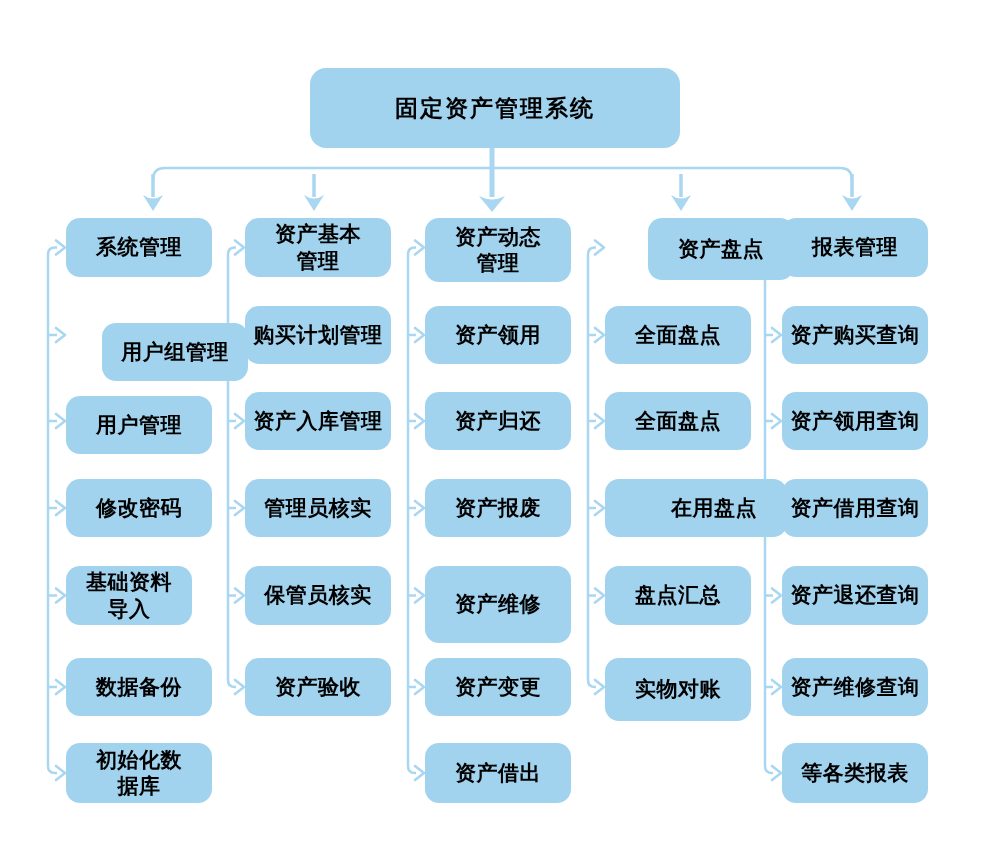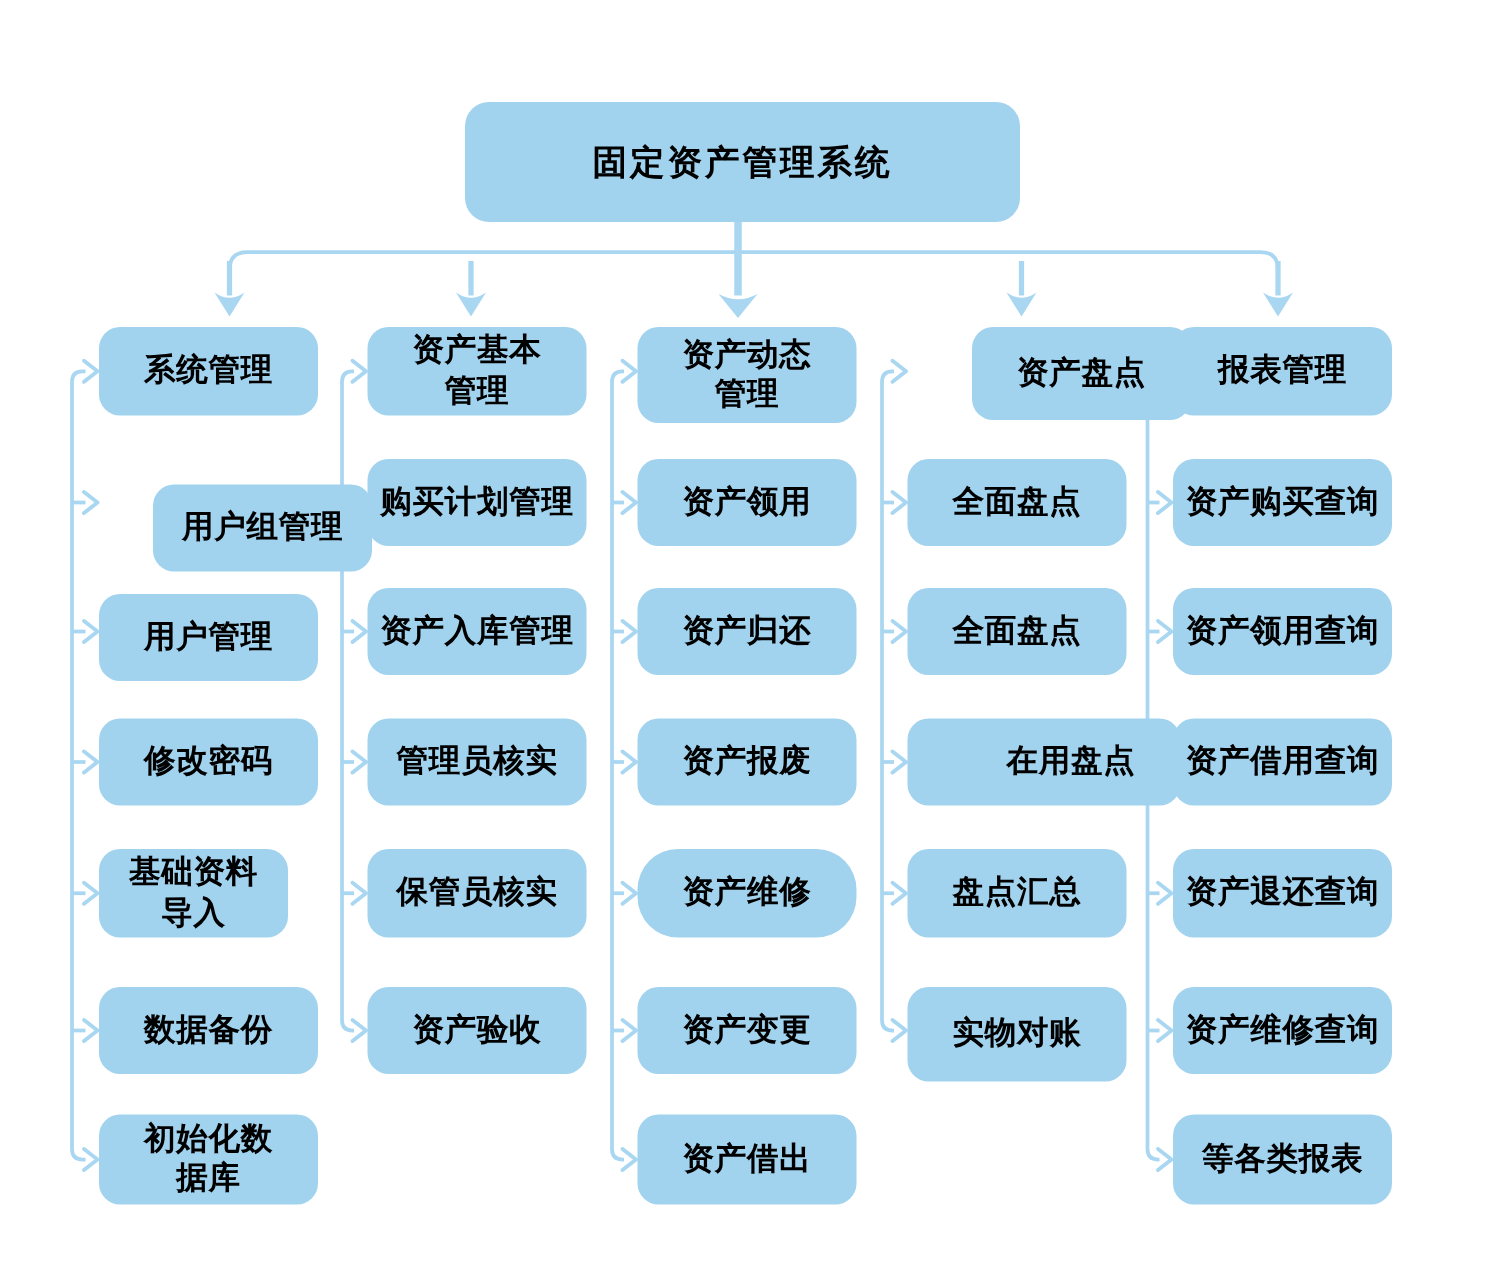--- a/index.html
+++ b/index.html
@@ -128,21 +128,21 @@
       <div class="box" style="left: 245px; top: 306px; width: 146px; height: 58px;">购买计划管理</div>
       <div class="box" style="left: 245px; top: 392px; width: 146px; height: 58px;">资产入库管理</div>
       <div class="box" style="left: 245px; top: 479px; width: 146px; height: 58px;">管理员核实</div>
       <div class="box" style="left: 245px; top: 566px; width: 146px; height: 59px;">保管员核实</div>
       <div class="box" style="left: 245px; top: 658px; width: 146px; height: 58px;">资产验收</div>
       <div class="box" style="left: 425px; top: 218px; width: 146px; height: 64px;">资产动态
 管理</div>
       <div class="box" style="left: 425px; top: 306px; width: 146px; height: 58px;">资产领用</div>
       <div class="box" style="left: 425px; top: 392px; width: 146px; height: 58px;">资产归还</div>
       <div class="box" style="left: 425px; top: 479px; width: 146px; height: 58px;">资产报废</div>
-      <div class="box" style="left: 425px; top: 566px; width: 146px; height: 59px; border-radius: 27px;">资产维修</div>
+      <div class="box" style="left: 425px; top: 566px; width: 146px; height: 77px;">资产维修</div>
       <div class="box" style="left: 425px; top: 658px; width: 146px; height: 58px;">资产变更</div>
       <div class="box" style="left: 425px; top: 743px; width: 146px; height: 60px;">资产借出</div>
       <div class="box" style="left: 605px; top: 218px; width: 146px; height: 62px; margin-left: 43px;">资产盘点</div>
       <div class="box" style="left: 605px; top: 306px; width: 146px; height: 58px;">全面盘点</div>
       <div class="box" style="left: 605px; top: 392px; width: 146px; height: 58px;">全面盘点</div>
       <div class="box" style="left: 605px; top: 479px; width: 146px; height: 58px; padding-left: 36px;">在用盘点</div>
       <div class="box" style="left: 605px; top: 566px; width: 146px; height: 59px;">盘点汇总</div>
       <div class="box" style="left: 605px; top: 658px; width: 146px; height: 63px;">实物对账</div>
       <div class="box" style="left: 782px; top: 218px; width: 146px; height: 59px;">报表管理</div>
       <div class="box" style="left: 782px; top: 306px; width: 146px; height: 58px;">资产购买查询</div>

